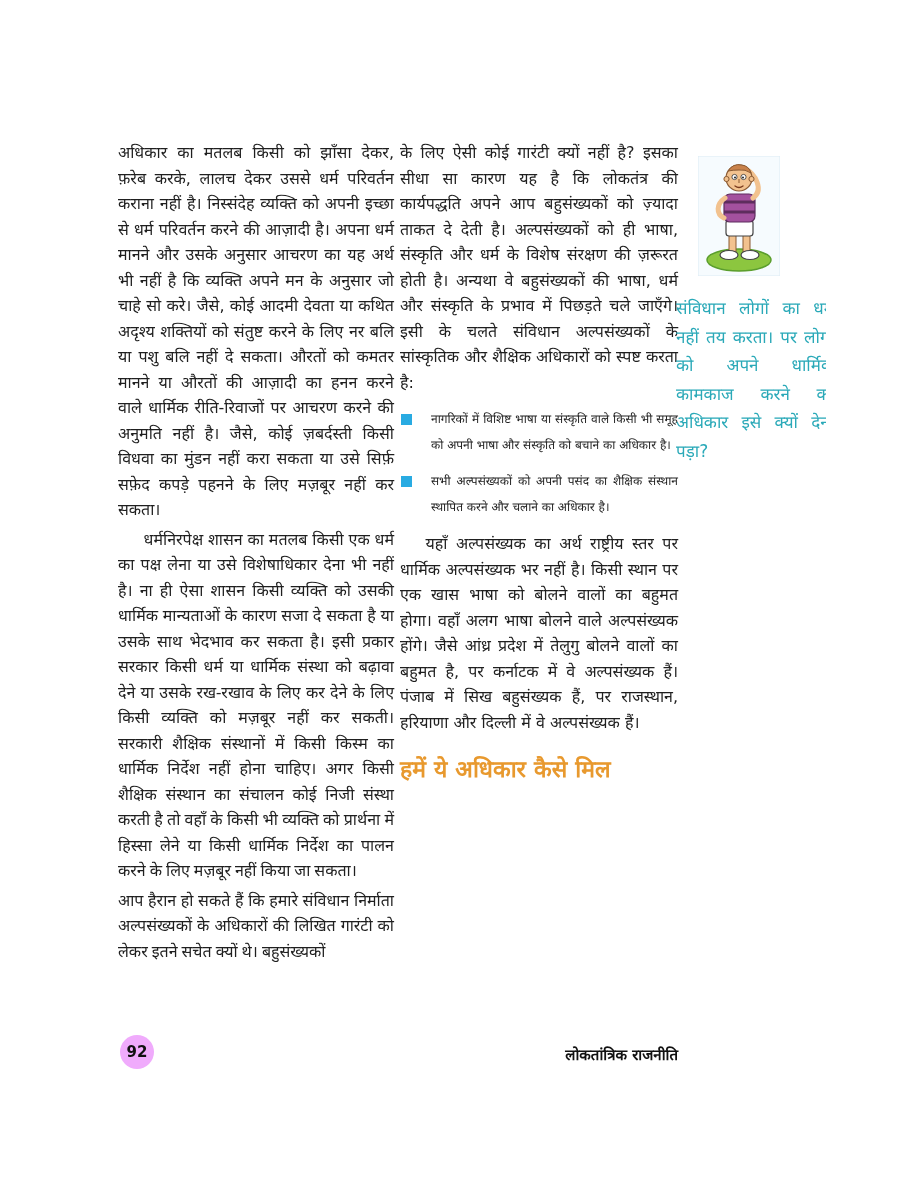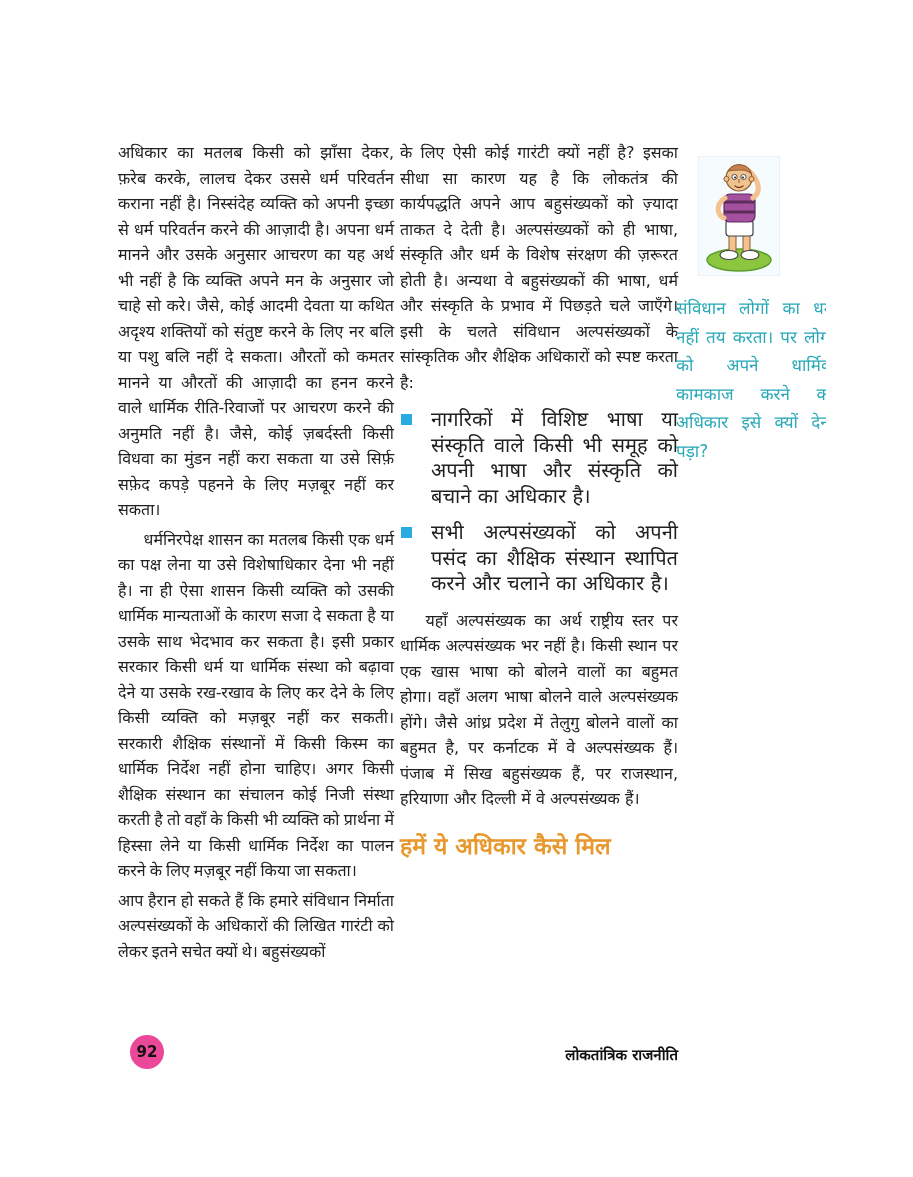--- a/index.html
+++ b/index.html
@@ -12,29 +12,29 @@
 
   p.body{font-size:16px;line-height:25.5px;text-align:justify;color:#1f1f1f;margin:0;}
   p.body + p.body{margin-top:4px;font-family:Liberation Serif, serif;}
   .indent{text-indent:1.6em;}
 
   .orange-heading{color:#E8992E;font-weight:bold;font-size:23px;line-height:29px;margin:0;}
   .heading-block{margin-top:20px;margin-bottom:10px;}
 
   ul.bullet-list{list-style:none;margin:12px 0 6px 0;padding:0;}
   ul.bullet-list li{position:relative;padding-left:31px;margin-bottom:11px;
-    font-size:20px;line-height:25.5px;text-align:justify;color:#1f1f1f;}
+    font-size:12px;line-height:25.5px;text-align:justify;color:#1f1f1f;}
   .bullet-square{position:absolute;left:1px;top:7px;width:11px;height:11px;background:#29ABE2;}
 
   .sidebar{position:absolute;left:676px;top:128px;width:158px;}
   .cartoon-box{width:82px;height:120px;margin:0 0 18px 22px;}
   .sidebar-caption{color:#2AA9B8;font-size:17px;line-height:28.5px;text-align:justify;margin:0;}
 
-  .page-badge{position:absolute;left:130px;top:1007px;width:34px;height:34px;border-radius:50%;
-    background:#ec4899;display:flex;align-items:center;justify-content:center;
+  .page-badge{position:absolute;left:120px;top:1007px;width:34px;height:34px;border-radius:50%;
+    background:#f0abfc;display:flex;align-items:center;justify-content:center;
     color:#111;font-weight:bold;font-size:15px;}
   .book-title{position:absolute;left:400px;top:1016px;width:278px;text-align:right;
     color:#111;font-weight:bold;font-size:15px;}
 </style>
 </head>
 <body>
 
 <div class="page">
 
   <div class="col col-left">

